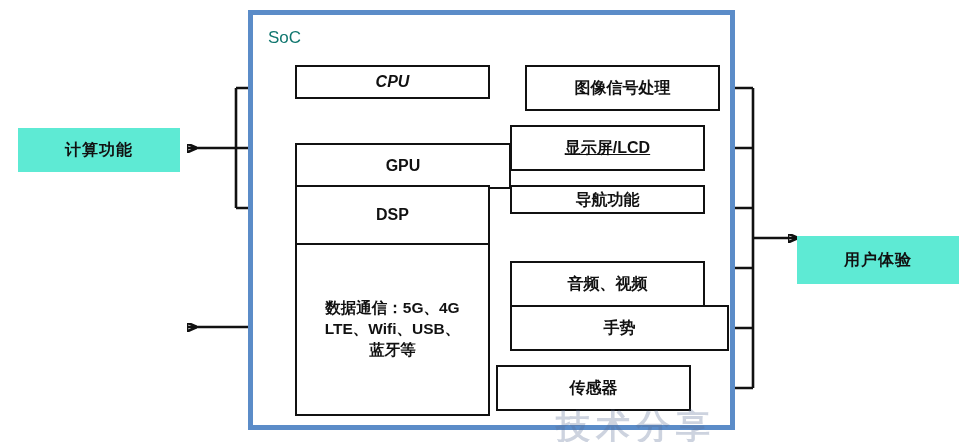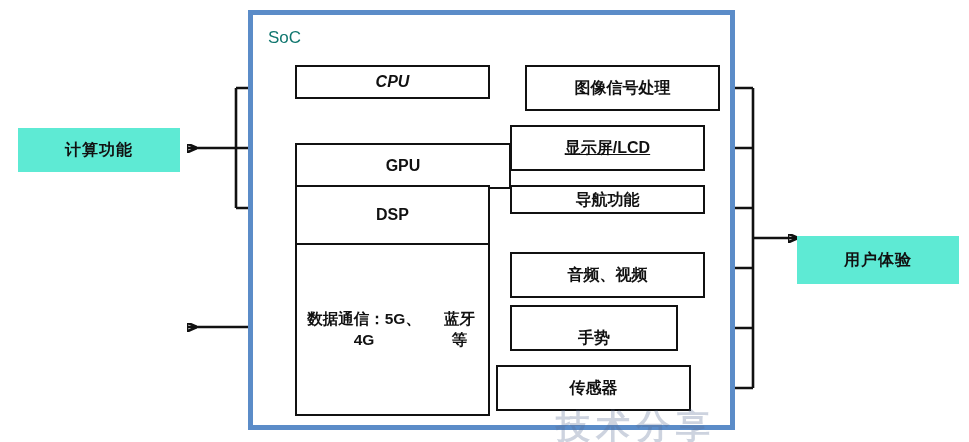--- a/index.html
+++ b/index.html
@@ -72,38 +72,39 @@
   <div class="blk" style="left:295px;top:65px;width:195px;height:34px;font-style:italic;">
     <span>CPU</span>
   </div>
   <div class="blk" style="left:295px;top:143px;width:216px;height:46px;align-items:center;">
     <span>GPU</span>
   </div>
   <div class="blk" style="left:295px;top:185px;width:195px;height:60px;">
     <span>DSP</span>
   </div>
 
-  <div class="blk wide" style="left:295px;top:243px;width:195px;height:173px;">
+  <div class="blk wide" style="left:295px;top:243px;width:195px;height:173px;flex-direction:column;">
     <span class="ml">数据通信：5G、4G</span>
+    <span class="ml">LTE、Wifi、USB、</span>
     <span class="ml">蓝牙等</span>
   </div>
 
   <div class="blk" style="left:525px;top:65px;width:195px;height:46px;">
     <span>图像信号处理</span>
   </div>
   <div class="blk" style="left:510px;top:125px;width:195px;height:46px;text-decoration:underline;">
     <span>显示屏/LCD</span>
   </div>
   <div class="blk" style="left:510px;top:185px;width:195px;height:29px;">
     <span>导航功能</span>
   </div>
-  <div class="blk" style="left:510px;top:252px;width:195px;height:46px;">
+  <div class="blk" style="left:510px;top:261px;width:195px;height:46px;">
     <span>音频、视频</span>
   </div>
-  <div class="blk" style="left:510px;top:305px;width:168px;height:46px;align-items:flex-end;">
+  <div class="blk" style="left:510px;top:305px;width:219px;height:46px;">
     <span>手势</span>
   </div>
   <div class="blk" style="left:496px;top:365px;width:195px;height:46px;">
     <span>传感器</span>
   </div>
 
   <div class="pill" style="left:18px;top:128px;width:162px;height:44px;">
     <span>计算功能</span>
   </div>
   <div class="pill" style="left:797px;top:224px;width:162px;height:48px;margin-top:12px;">

